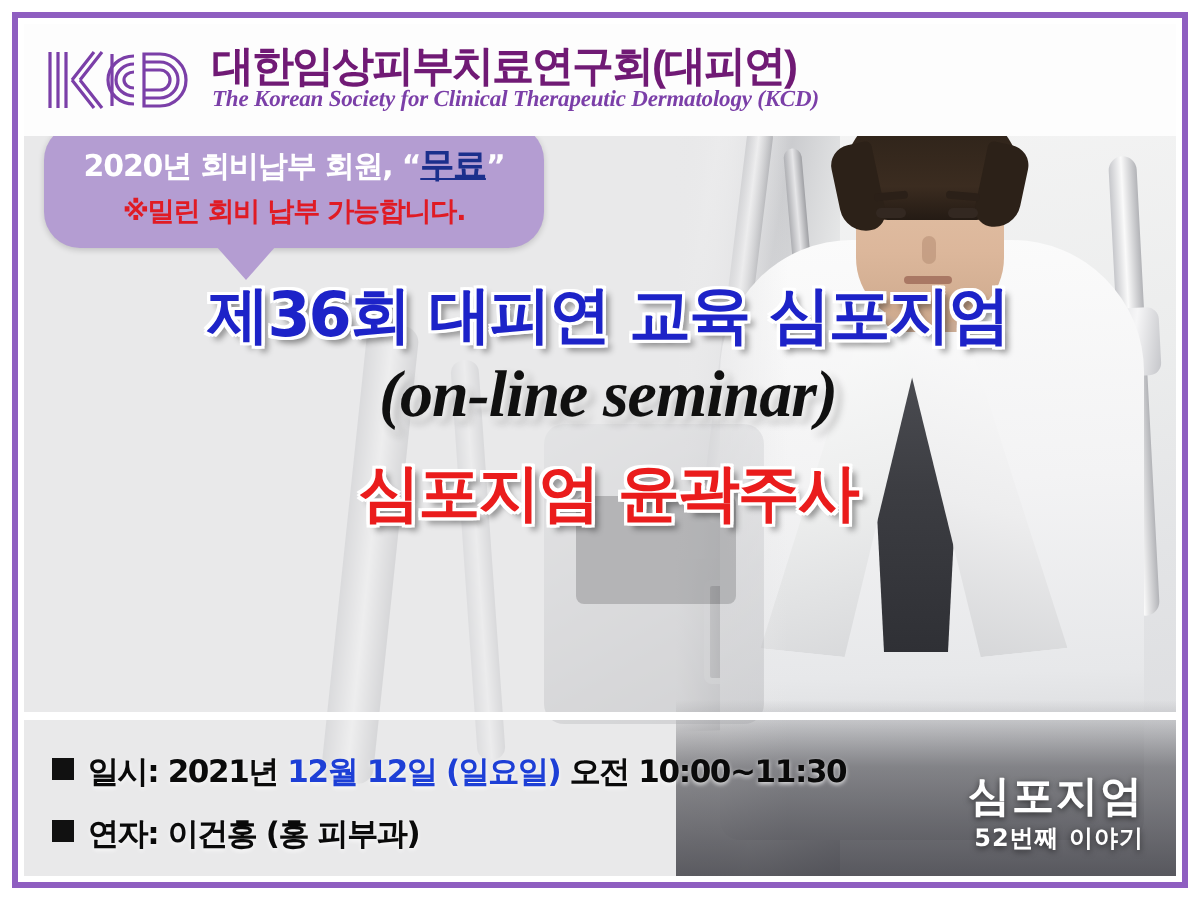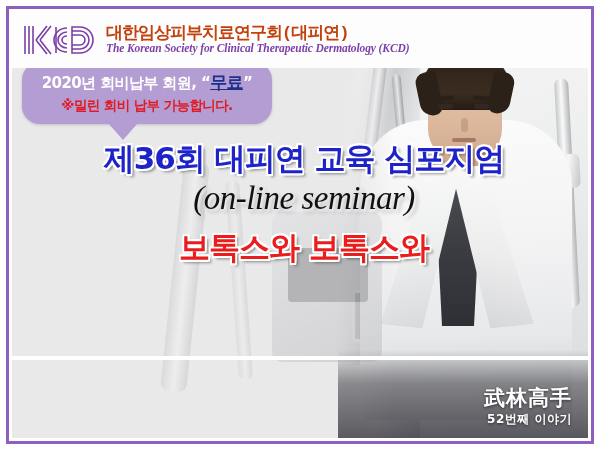--- a/index.html
+++ b/index.html
@@ -23,22 +23,22 @@
     position:absolute;left:0;top:0;width:100%;height:56px;
     background:#fdfdfd;z-index:30;display:flex;align-items:center;
     box-sizing:border-box;padding-left:8px;
   }
   .logo{
     width:78px;height:40px;flex:0 0 78px;position:relative;
   }
   .logo svg{display:block;}
   .htext{margin-left:8px;line-height:1;}
   .h-kr{
-    font-family:Liberation Mono, monospace;
-    font-size:17px;font-weight:bold;color:#c2410c;letter-spacing:-1px;
+    font-family:Liberation Sans, sans-serif;
+    font-size:21px;font-weight:bold;color:#701a75;letter-spacing:-1px;
     white-space:nowrap;
   }
   .h-en{
     font-family:"Liberation Serif","DejaVu Serif",serif;
     font-size:11.5px;font-style:italic;font-weight:bold;color:#7b3fa8;
     white-space:nowrap;margin-top:1px;letter-spacing:-0.1px;
   }
 
   
   .photo{
@@ -198,21 +198,21 @@
     white-space:nowrap;line-height:1.08;
     text-shadow:
       -1.6px -1.6px 0 #ffffff, 1.6px -1.6px 0 #ffffff,
       -1.6px  1.6px 0 #ffffff, 1.6px  1.6px 0 #ffffff,
        0 -1.6px 0 #ffffff, 0 1.6px 0 #ffffff,
       -1.6px 0 0 #ffffff, 1.6px 0 0 #ffffff,
        3px 3px 3px rgba(0,0,0,.45);
   }
   .t-sub{
     font-family:"Liberation Serif","DejaVu Serif",serif;
-    font-size:33px;font-weight:normal;font-style:italic;color:#101010;
+    font-size:33px;font-weight:bold;font-style:italic;color:#101010;
     letter-spacing:-0.5px;white-space:nowrap;margin-top:6px;line-height:1.05;
     text-shadow:2px 2px 3px rgba(255,255,255,.85), 3px 3px 4px rgba(0,0,0,.30);
   }
   .t-topic{
     font-family:"DejaVu Sans","Liberation Sans",sans-serif;
     font-size:31px;font-weight:bold;color:#ea1c1c;letter-spacing:-1px;
     white-space:nowrap;margin-top:14px;line-height:1.1;
     text-shadow:
       -1.6px -1.6px 0 #ffffff, 1.6px -1.6px 0 #ffffff,
       -1.6px  1.6px 0 #ffffff, 1.6px  1.6px 0 #ffffff,
@@ -321,26 +321,38 @@
       </div>
 
       <div class="bubble">
         <div class="b-line1"><span>2020년 회비납부 회원, “</span><span class="b-free">무료</span><span>”</span></div>
         <div class="b-line2">※밀린 회비 납부 가능합니다.</div>
       </div>
 
       <div class="titles">
         <div class="t-main">제36회 대피연 교육 심포지엄</div>
         <div class="t-sub">(on-line seminar)</div>
-        <div class="t-topic">보톡스와 보톡스와</div>
+        <div class="t-topic">심포지엄 윤곽주사</div>
       </div>
 
       <div class="sep"></div>
 
+      <div class="info">
+        <div class="i-row">
+          <span class="sq"></span><span>일시:</span>
+          <span>2021년</span>
+          <span class="hi">12월 12일 (일요일)</span>
+          <span>오전 10:00~11:30</span>
+        </div>
+        <div class="i-row">
+          <span class="sq"></span><span>연자:</span>
+          <span>이건홍 (홍 피부과)</span>
+        </div>
+      </div>
 
       <div class="wm">
-        <div class="wm-1">武林高手</div>
+        <div class="wm-1">심포지엄</div>
         <div class="wm-2">52번째 이야기</div>
       </div>
 
     </div>
   </div>
 </div>
 
 </body></html>

